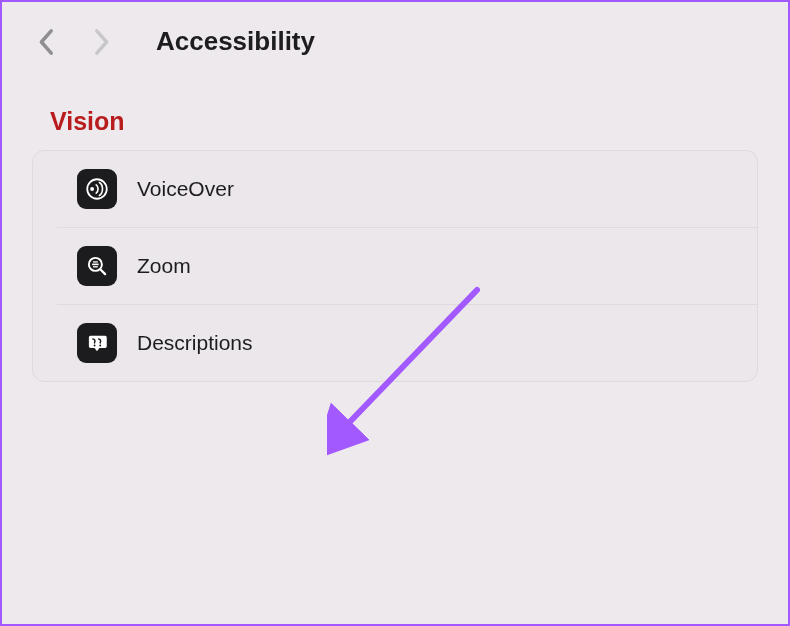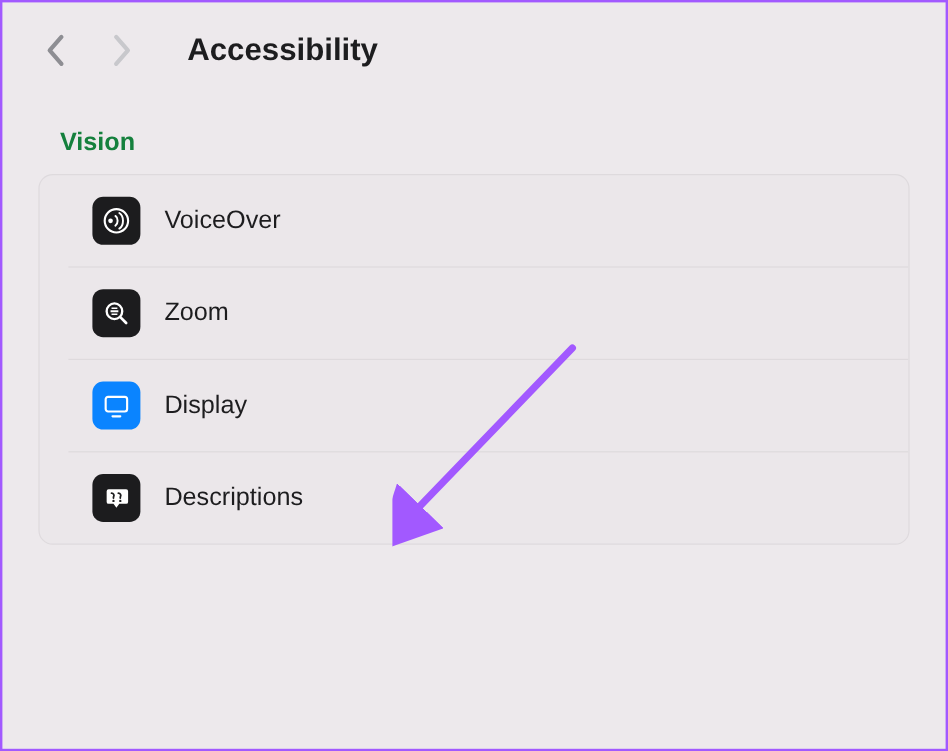--- a/index.html
+++ b/index.html
@@ -27,23 +27,23 @@
     }
     .nav-arrow svg { width: 18px; height: 28px; }
     .nav-arrow.disabled { color: #c8c8cc; }
     .title {
       font-size: 26px;
       font-weight: 700;
       color: #1d1d1f;
       margin-left: 10px;
     }
     .section-label {
-      font-size: 21px;
+      font-size: 25px;
       font-weight: 700;
-      color: #15803d;
+      color: #b91c1c;
       padding: 38px 0 14px 48px;
     }
     .list {
       margin: 0 30px;
       background: #ebe7ea;
       border: 1px solid #dedadd;
       border-radius: 12px;
       overflow: hidden;
       padding-left: 24px;
     }
@@ -119,29 +119,20 @@
         <circle cx="14" cy="14" r="8" fill="none" stroke="#fff" stroke-width="2.4"></circle>
         <line x1="20" y1="20" x2="26" y2="26" stroke="#fff" stroke-width="2.8" stroke-linecap="round"></line>
         <line x1="10" y1="14" x2="18" y2="14" stroke="#fff" stroke-width="2"></line>
         <line x1="11" y1="11" x2="17" y2="11" stroke="#fff" stroke-width="1.6"></line>
         <line x1="11" y1="17" x2="17" y2="17" stroke="#fff" stroke-width="1.6"></line>
       </svg>
     </div>
     <div class="row-label">Zoom</div>
   </div>
 
-  <div class="row">
-    <div class="icon-box blue">
-      <svg viewBox="0 0 32 32">
-        <rect x="5" y="7" width="22" height="15" rx="2.5" fill="none" stroke="#fff" stroke-width="2.2"></rect>
-        <line x1="12" y1="27" x2="20" y2="27" stroke="#fff" stroke-width="2.2" stroke-linecap="round"></line>
-      </svg>
-    </div>
-    <div class="row-label">Display</div>
-  </div>
 
 
   <div class="row">
     <div class="icon-box black">
       <svg viewBox="0 0 32 32">
         <path d="M6 7 h20 a2 2 0 0 1 2 2 v11 a2 2 0 0 1 -2 2 h-7 l-3 4 l-3 -4 h-5 a2 2 0 0 1 -2 -2 v-11 a2 2 0 0 1 2 -2 z" fill="#fff"></path>
         <path d="M11 11 a2.5 2.5 0 0 1 2 4 v1" fill="none" stroke="#1c1c1e" stroke-width="1.8" stroke-linecap="round"></path>
         <path d="M18 11 a2.5 2.5 0 0 1 2 4 v1" fill="none" stroke="#1c1c1e" stroke-width="1.8" stroke-linecap="round"></path>
         <circle cx="13" cy="19" r="1.2" fill="#1c1c1e"></circle>
         <circle cx="20" cy="19" r="1.2" fill="#1c1c1e"></circle>

